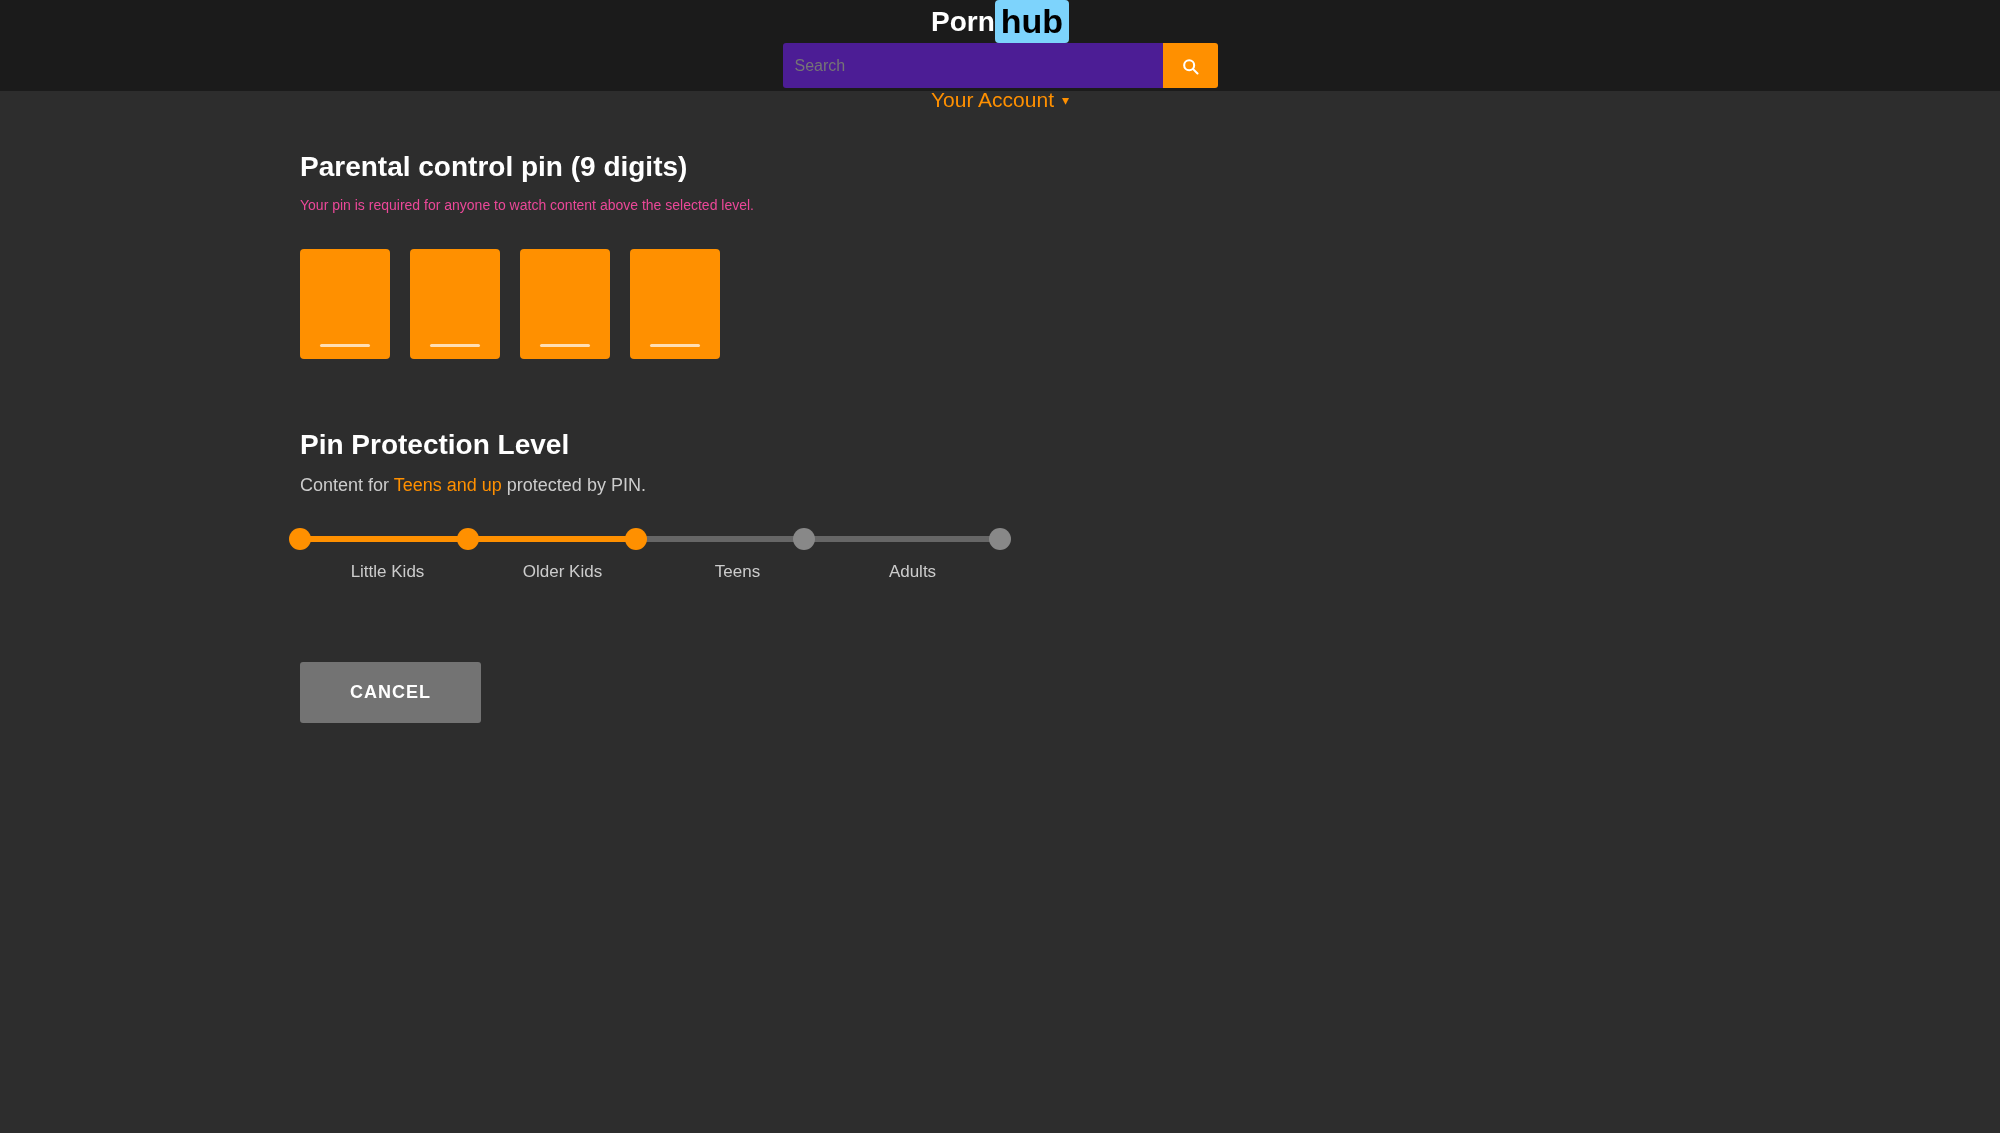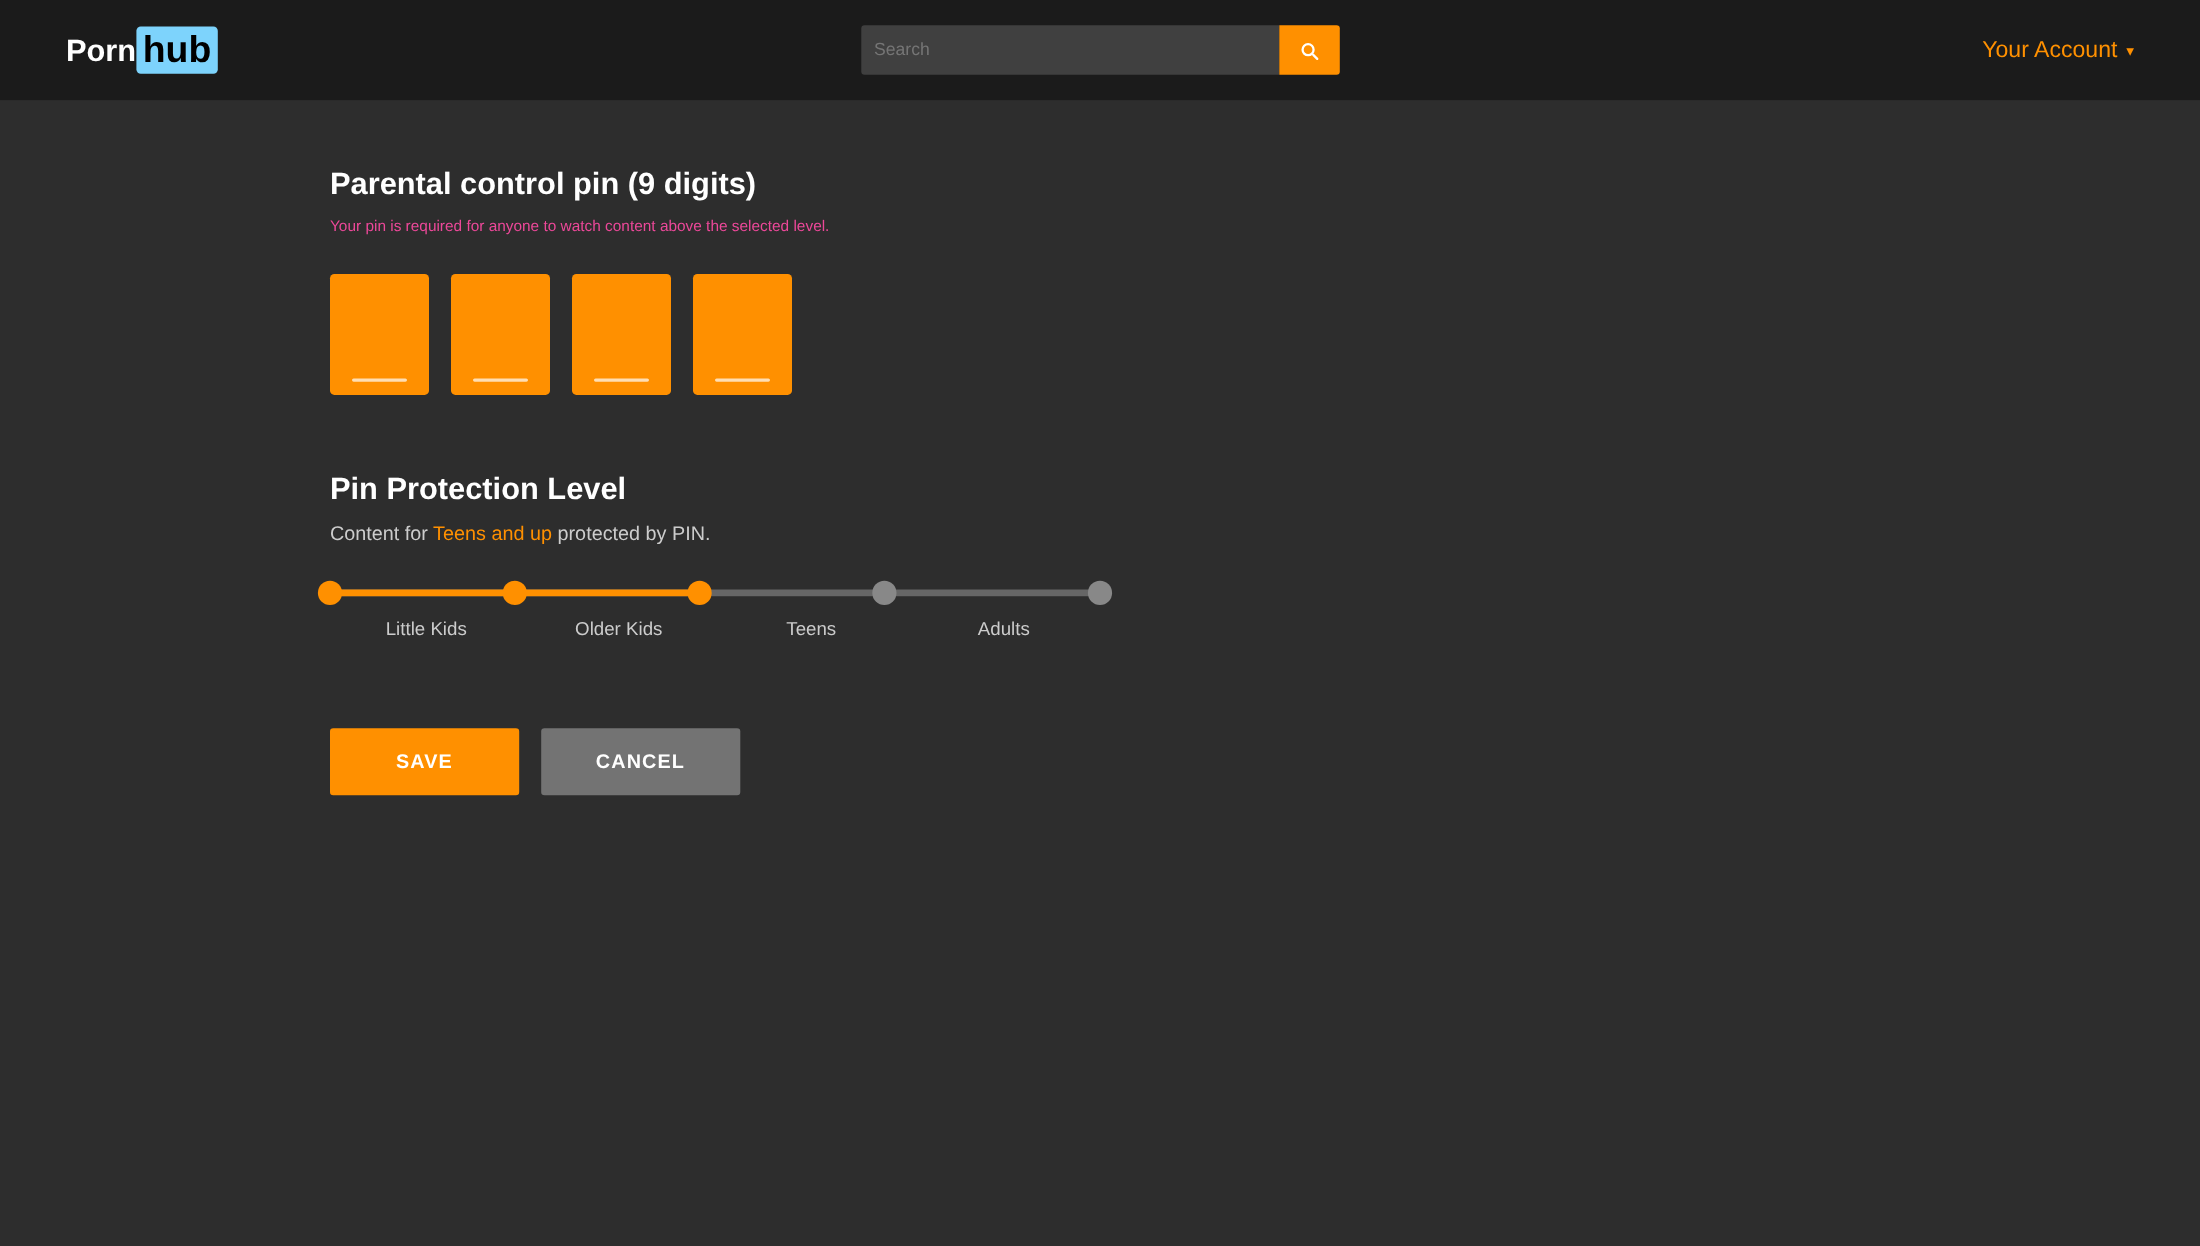--- a/index.html
+++ b/index.html
@@ -17,20 +17,21 @@
     }
 
     
     .header {
       background-color: #1b1b1b;
       height: 91px;
       display: flex;
       align-items: center;
       padding: 0 60px;
       justify-content: space-between;
+      flex-direction: column;
     }
 
     .logo-area {
       display: flex;
       align-items: center;
       gap: 0;
     }
 
     .logo-porn {
       font-size: 28px;
@@ -49,21 +50,21 @@
     }
 
     .search-area {
       display: flex;
       align-items: center;
     }
 
     .search-input {
       width: 380px;
       height: 45px;
-      background-color: #404040;
+      background-color: #4c1d95;
       border: none;
       padding: 0 12px;
       font-size: 16px;
       color: #999;
       outline: none;
       border-radius: 3px 0 0 3px;
     }
 
     .search-btn {
       width: 55px;
@@ -321,17 +322,16 @@
 
     <div class="slider-labels">
       <span class="slider-label">Little Kids</span>
       <span class="slider-label">Older Kids</span>
       <span class="slider-label">Teens</span>
       <span class="slider-label">Adults</span>
     </div>
   </section>
 
   <div class="button-area">
-    <button class="btn-save">SAVE</button>
     <button class="btn-cancel">CANCEL</button>
   </div>
 
 </main>
 
 </body></html>

